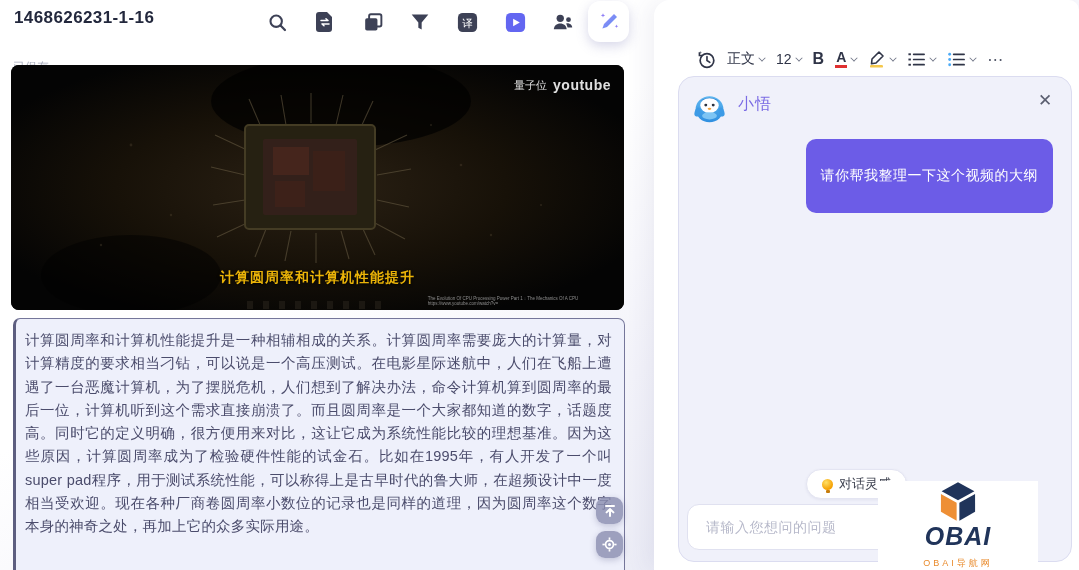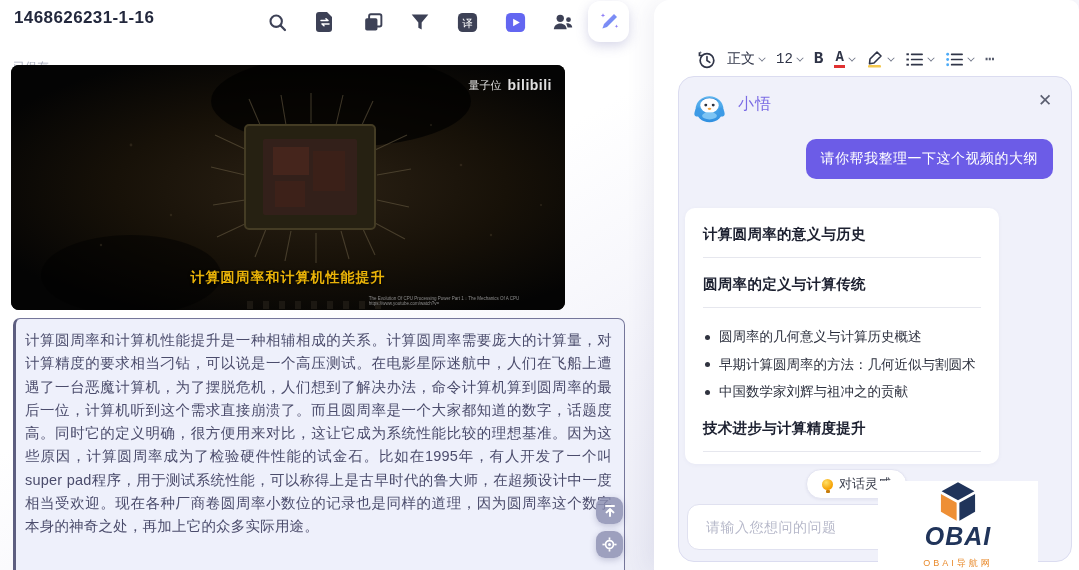--- a/index.html
+++ b/index.html
@@ -9,48 +9,48 @@
 
   
   .note-title{left:14px;top:8px;font-size:17px;font-weight:bold;color:#23283d;letter-spacing:.4px;}
   .save-status{left:13px;top:36px;font-size:12px;color:#a9adbd;margin-top:23px;}
 
   
   .tbtn{top:9px;width:26px;height:26px;display:flex;align-items:center;justify-content:center;cursor:pointer;background:transparent;border:none;}
   .wand-btn{left:588px;top:1px;width:41px;height:41px;border-radius:12px;background:#fff;box-shadow:0 4px 12px rgba(110,110,175,.28);display:flex;align-items:center;justify-content:center;border:none;cursor:pointer;}
 
   
-  .video{left:11px;top:65px;width:554px;height:245px;border-radius:8px;background:#060606;overflow:hidden;}
+  .video{left:11px;top:65px;width:613px;height:245px;border-radius:8px;background:#060606;overflow:hidden;}
   .vid-mark{position:absolute;top:12px;right:13px;color:rgba(255,255,255,.88);font-size:11px;display:flex;align-items:center;gap:6px;}
   .vid-mark .site{font-size:14px;font-weight:bold;letter-spacing:.5px;}
   .vid-caption{position:absolute;left:0;right:0;bottom:23px;text-align:center;color:#eab308;font-size:14px;font-weight:bold;text-shadow:0 1px 3px #000;letter-spacing:1px;}
   .vid-credit{position:absolute;right:46px;bottom:4px;color:#8d8d8d;font-size:5px;line-height:6px;text-align:left;transform:scale(.9);transform-origin:right bottom;}
 
   
   .transcript{left:13px;top:318px;width:612px;height:292px;background:#eef0fb;border:1.5px solid #75769a;border-left:3px solid #5d5e80;border-radius:7px;padding:10px 12px 0 9px;font-size:14.5px;line-height:23.3px;color:#4b4c6c;letter-spacing:.2px;text-align:justify;}
 
   
   .float-btn{left:596px;width:27px;height:27px;border-radius:9px;background:rgba(139,141,176,.82);box-shadow:0 2px 6px rgba(60,60,110,.25);display:flex;align-items:center;justify-content:center;border:none;cursor:pointer;z-index:20;}
 
   
   .right-card{left:654px;top:0;width:425px;height:570px;background:#fff;border-radius:16px 10px 0 0;box-shadow:-8px 0 22px rgba(70,70,130,.07);}
   .fmt-bar{left:697px;top:44px;height:30px;display:flex;align-items:center;gap:11px;color:#2f3447;}
-  .fmt-item{display:flex;align-items:center;gap:4px;cursor:pointer;background:none;border:none;color:#2f3447;font-family:Liberation Mono, monospace;}
+  .fmt-item{display:flex;align-items:center;gap:4px;cursor:pointer;background:none;border:none;color:#2f3447;font-family:Liberation Sans, sans-serif;}
   .fmt-label{font-size:14px;}
   .chev{width:6px;height:6px;border-right:1.5px solid #6a6f82;border-bottom:1.5px solid #6a6f82;transform:rotate(45deg) scale(.85);margin-top:-3px;}
   .bold-b{font-size:16px;font-weight:bold;}
   .colorA{font-size:14px;font-weight:bold;border-bottom:3px solid #e03131;line-height:15px;padding:0 1px;}
   .dots{font-size:16px;color:#555a6b;letter-spacing:1px;}
 
   
   .chat{left:678px;top:76px;width:394px;height:486px;background:#f0f1fa;border:1px solid #dbdcf0;border-radius:16px;}
   .avatar{position:absolute;left:12px;top:11px;width:37px;height:37px;}
   .bot-name{position:absolute;left:59px;top:17px;font-size:16px;color:#7b6ce4;font-weight:500;letter-spacing:1px;}
   .chat-close{position:absolute;right:15px;top:13px;width:22px;height:22px;background:none;border:none;color:#5b5f70;font-size:17px;cursor:pointer;line-height:22px;}
-  .user-bubble{position:absolute;right:18px;top:62px;background:#6c5ce7;color:#fff;font-size:14px;padding:11px 15px;border-radius:10px;letter-spacing:.5px;}
+  .user-bubble{position:absolute;right:18px;top:62px;background:#6c5ce7;color:#fff;font-size:14px;padding:28px 15px;border-radius:10px;letter-spacing:.5px;}
   .outline-card{position:absolute;left:6px;top:131px;width:314px;height:256px;background:#fff;border-radius:10px;padding:0 18px;overflow:hidden;box-shadow:0 1px 4px rgba(80,80,140,.05);}
   .oc-h{font-size:14.5px;font-weight:bold;color:#1c2030;padding-top:17px;letter-spacing:.3px;}
   .oc-div{height:1px;background:#e6e7ee;margin-top:13px;}
   .oc-ul{list-style:none;margin-top:15px;}
   .oc-ul li{position:relative;font-size:13.5px;color:#2b2f3d;line-height:27.5px;padding-left:16px;}
   .oc-ul li::before{content:"";position:absolute;left:2px;top:11.5px;width:5px;height:5px;border-radius:50%;background:#30333f;}
   .pill{position:absolute;left:127px;top:392px;height:30px;display:flex;align-items:center;gap:6px;background:#fff;border:1px solid #e4e5f2;border-radius:16px;padding:0 15px;font-size:13px;color:#3d414f;box-shadow:0 1px 3px rgba(70,70,120,.08);cursor:pointer;}
   .bulb{width:11px;height:11px;border-radius:50%;background:radial-gradient(circle at 38% 32%,#ffe066,#f59f00 70%);position:relative;}
   .bulb::after{content:"";position:absolute;left:3.5px;bottom:-3px;width:4px;height:3px;background:#c77d0a;border-radius:1px;}
   .q-input{position:absolute;left:8px;top:427px;width:342px;height:46px;background:#fff;border:1px solid #e0e1f0;border-radius:12px;padding:0 18px;font-size:14px;color:#3c4050;font-family:"Liberation Sans",sans-serif;outline:none;}
@@ -177,21 +177,21 @@
         <circle cx="160" cy="150" r="1.2"></circle>
         <circle cx="450" cy="100" r="1.3"></circle>
         <circle cx="480" cy="170" r="1.2"></circle>
         <circle cx="420" cy="60" r="1.1"></circle>
         <circle cx="90" cy="180" r="1.2"></circle>
         <circle cx="530" cy="140" r="1.1"></circle>
     </g>
   </svg>
   <div class="vid-mark">
     <span>量子位</span>
-    <span class="site">bilibili</span>
+    <span class="site">youtube</span>
   </div>
   <div class="vid-caption">计算圆周率和计算机性能提升</div>
   <div class="vid-credit">
     <div>The Evolution Of CPU Processing Power Part 1：The Mechanics Of A CPU</div>
     <div>https://www.youtube.com/watch?v=</div>
   </div>
 </div>
 
 <div class="abs transcript">计算圆周率和计算机性能提升是一种相辅相成的关系。计算圆周率需要庞大的计算量，对计算精度的要求相当刁钻，可以说是一个高压测试。在电影星际迷航中，人们在飞船上遭遇了一台恶魔计算机，为了摆脱危机，人们想到了解决办法，命令计算机算到圆周率的最后一位，计算机听到这个需求直接崩溃了。而且圆周率是一个大家都知道的数字，话题度高。同时它的定义明确，很方便用来对比，这让它成为系统性能比较的理想基准。因为这些原因，计算圆周率成为了检验硬件性能的试金石。比如在1995年，有人开发了一个叫super pad程序，用于测试系统性能，可以称得上是古早时代的鲁大师，在超频设计中一度相当受欢迎。现在各种厂商卷圆周率小数位的记录也是同样的道理，因为圆周率这个数字本身的神奇之处，再加上它的众多实际用途。</div>
 
@@ -296,33 +296,20 @@
     <ellipse cx="20" cy="22.5" rx="2" ry="1.2" fill="#f2a33c"></ellipse>
     <ellipse cx="7" cy="26" rx="3" ry="5" fill="#3d9be6" transform="rotate(18 7 26)"></ellipse>
     <ellipse cx="33" cy="26" rx="3" ry="5" fill="#3d9be6" transform="rotate(-18 33 26)"></ellipse>
     <ellipse cx="20" cy="30" rx="8" ry="4" fill="#8fd0f7" opacity=".8"></ellipse>
   </svg>
   <div class="bot-name">小悟</div>
   <button class="chat-close"><span>✕</span></button>
 
   <div class="user-bubble">请你帮我整理一下这个视频的大纲</div>
 
-  <div class="outline-card">
-    <div class="oc-h">计算圆周率的意义与历史</div>
-    <div class="oc-div"></div>
-    <div class="oc-h">圆周率的定义与计算传统</div>
-    <div class="oc-div"></div>
-    <ul class="oc-ul">
-      <li>圆周率的几何意义与计算历史概述</li>
-      <li>早期计算圆周率的方法：几何近似与割圆术</li>
-      <li>中国数学家刘辉与祖冲之的贡献</li>
-    </ul>
-    <div class="oc-h" style="padding-top:13px">技术进步与计算精度提升</div>
-    <div class="oc-div"></div>
-  </div>
 
   <button class="pill">
     <span class="bulb"></span>
     <span>对话灵感</span>
   </button>
 
   <input class="q-input" placeholder="请输入您想问的问题" style="">
 </div>
 
 <div class="abs obai">

